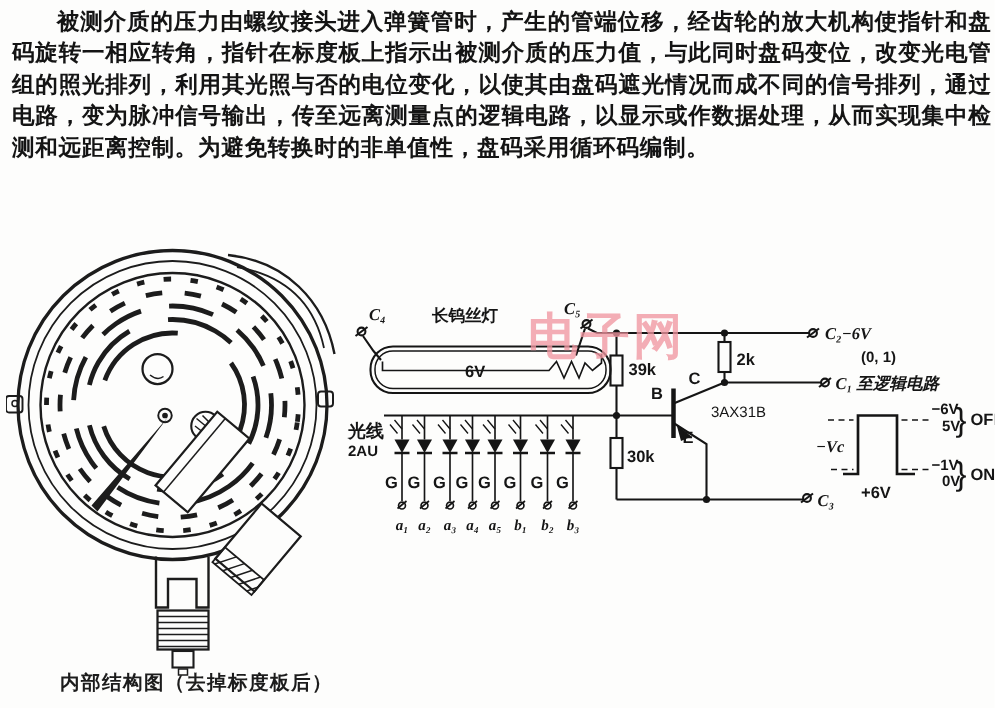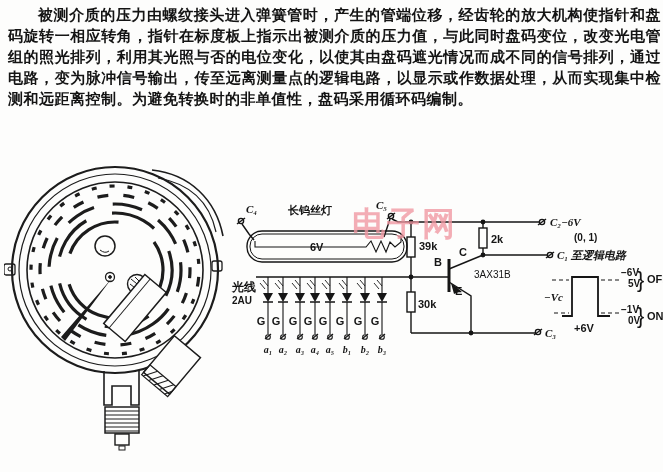--- a/index.html
+++ b/index.html
@@ -226,14 +226,15 @@
       <text x="85" y="158">a₄</text>
       <text x="100" y="158">a₅</text>
       <text x="117" y="158">b₁</text>
       <text x="135" y="158">b₂</text>
       <text x="152" y="158">b₃</text>
     </g>
   </svg>
 
   <div id="wm3" class="wm">电子网</div>
 
+  <div id="gauge-caption">内部结构图（去掉标度板后）</div>
 
 </div>
 
 </body></html>

